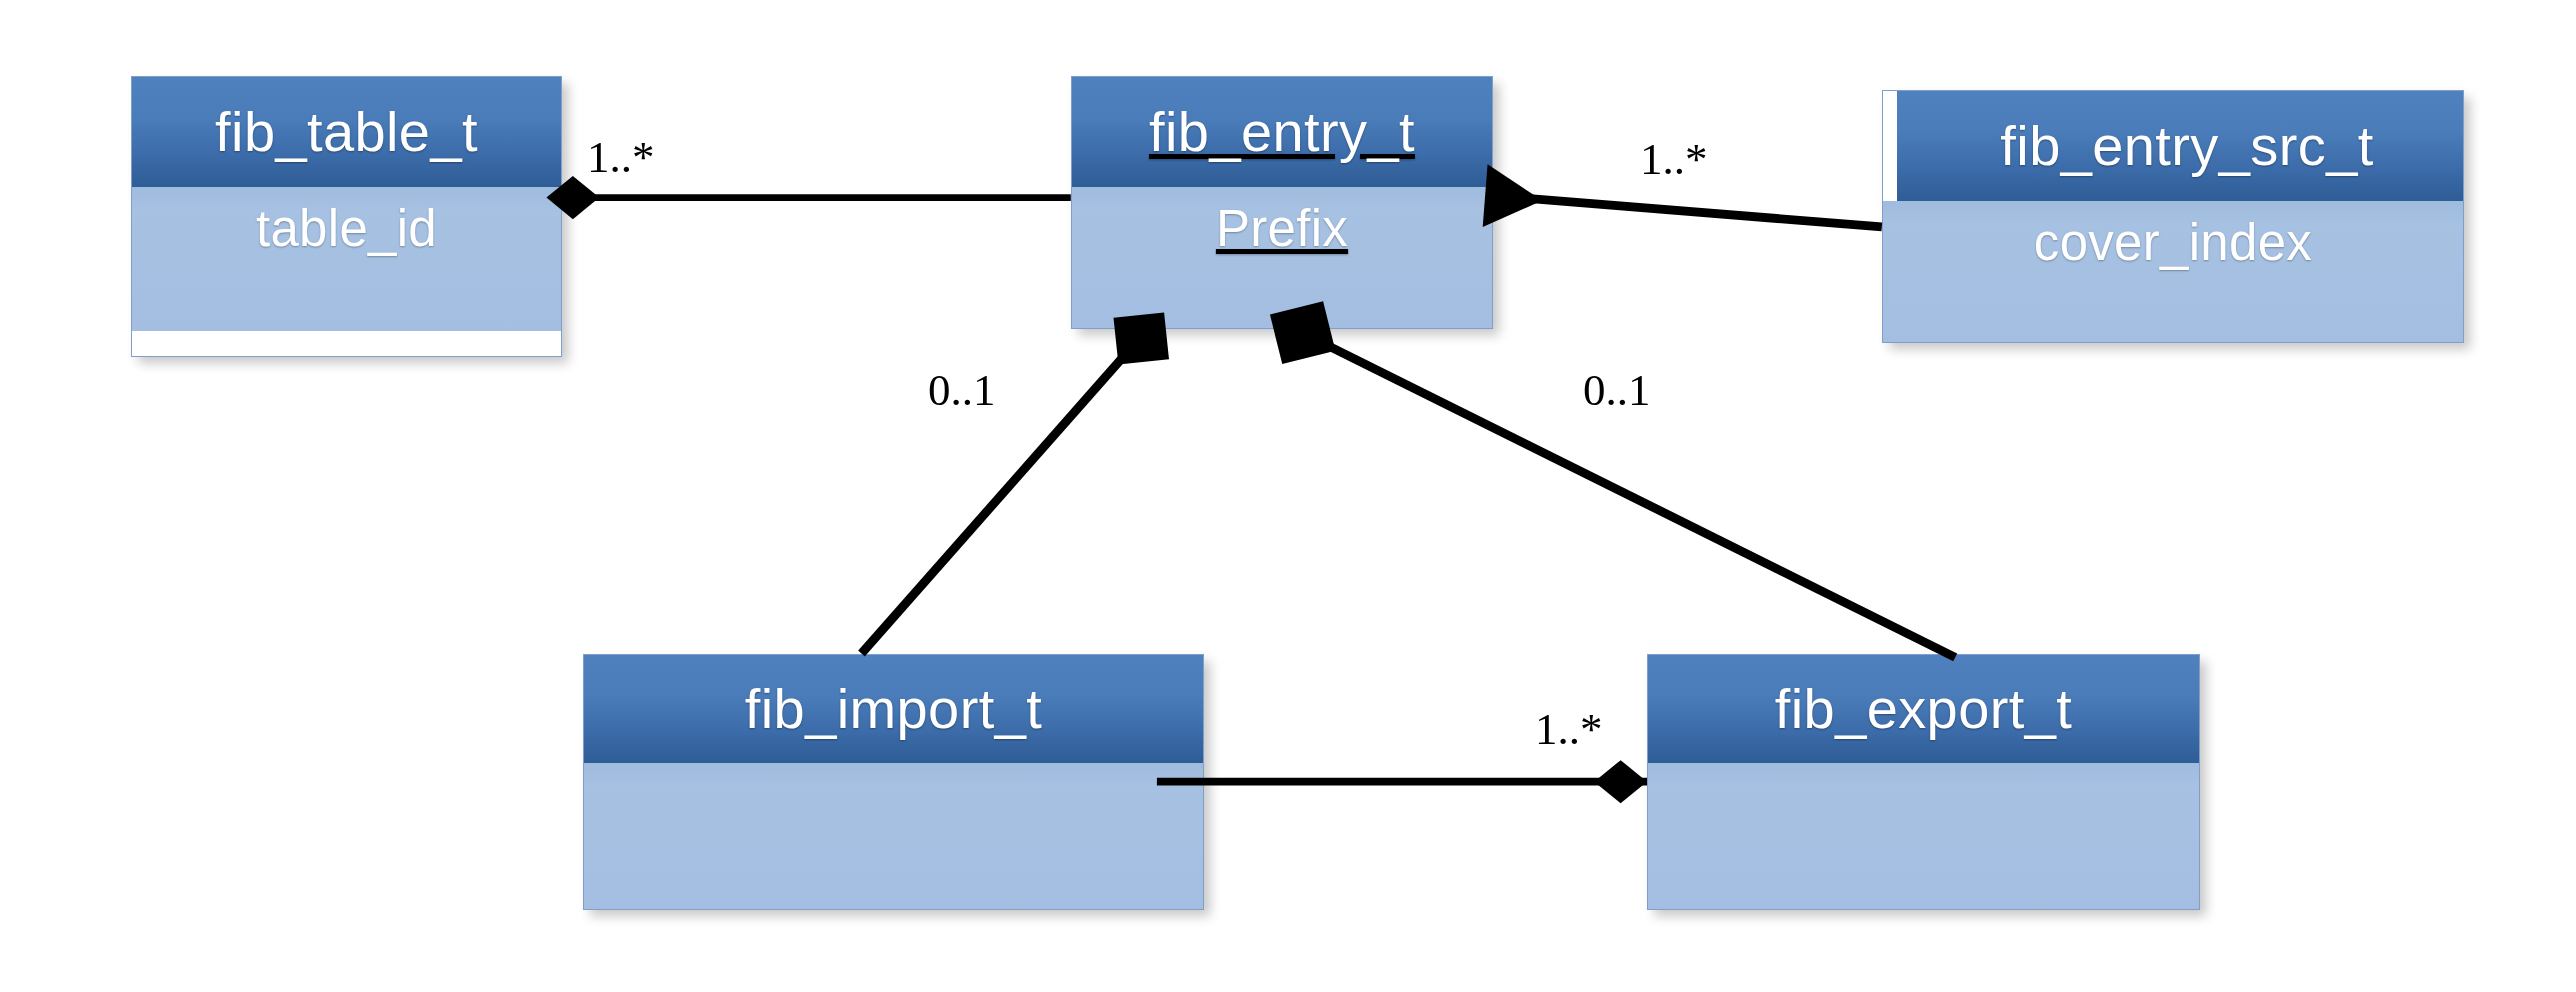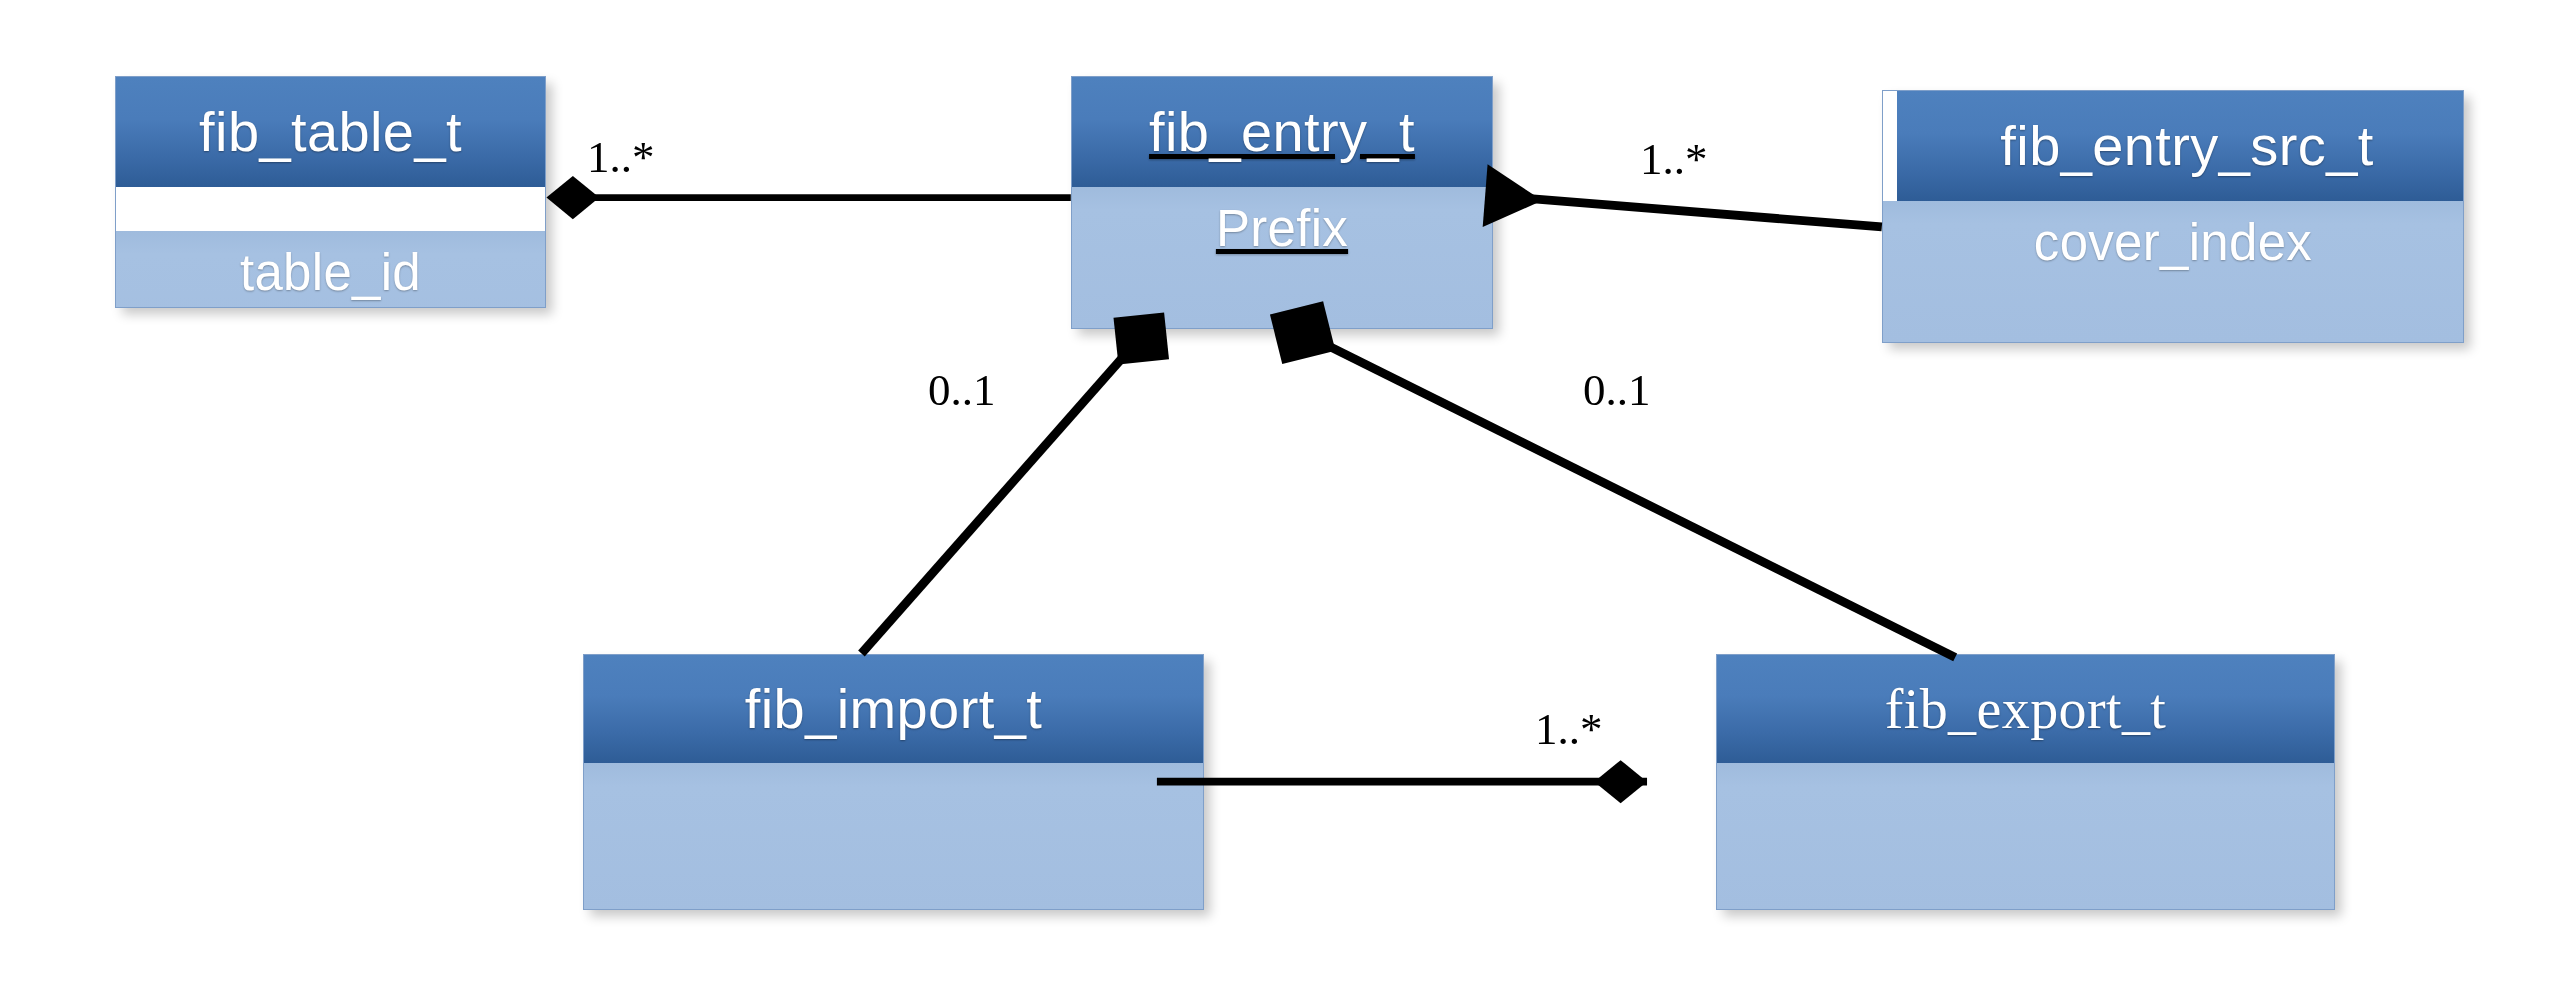--- a/index.html
+++ b/index.html
@@ -132,25 +132,25 @@
       <line x1="1330" y1="340" x2="1998" y2="672" stroke="#000000" stroke-width="9"></line>
       <rect x="1303" y="314" width="56" height="52" fill="#000000" transform="rotate(-14 1331 340)"></rect>
     </g>
 
     <g>
       <line x1="1182" y1="799" x2="1683" y2="799" stroke="#000000" stroke-width="8"></line>
       <polygon points="1683,799 1656,777 1629,799 1656,821" fill="#000000"></polygon>
     </g>
   </svg>
 
-  <div class="class-box" style="left:115px; top:76px; width:431px; height:232px;">
+  <div class="class-box" style="left:131px; top:76px; width:431px; height:281px;">
     <div class="class-header" style="height:110px;">
       <span>fib_table_t</span>
     </div>
-    <div class="class-body" style="height:144px;margin-top:44px;">
+    <div class="class-body" style="height:144px;">
       <span>table_id</span>
     </div>
   </div>
 
   <div class="class-box" style="left:1071px; top:76px; width:422px; height:253px;text-decoration:underline;">
     <div class="class-header" style="height:110px;">
       <span>fib_entry_t</span>
     </div>
     <div class="class-body" style="height:144px;">
       <span>Prefix</span>
@@ -168,21 +168,21 @@
 
   <div class="class-box" style="left:536px; top:654px; width:621px; height:256px;margin-left:47px;">
     <div class="class-header" style="height:108px;">
       <span>fib_import_t</span>
     </div>
     <div class="class-body empty" style="height:149px;">
       <span></span>
     </div>
   </div>
 
-  <div class="class-box" style="left:1716px; top:654px; width:619px; height:256px;font-family:Liberation Serif, serif;">
+  <div class="class-box" style="left:1647px; top:654px; width:553px; height:256px;">
     <div class="class-header" style="height:108px;">
       <span>fib_export_t</span>
     </div>
     <div class="class-body empty" style="height:149px;">
       <span></span>
     </div>
   </div>
 
   <div class="multiplicity" style="left:587px; top:135px;">1..*</div>
 

